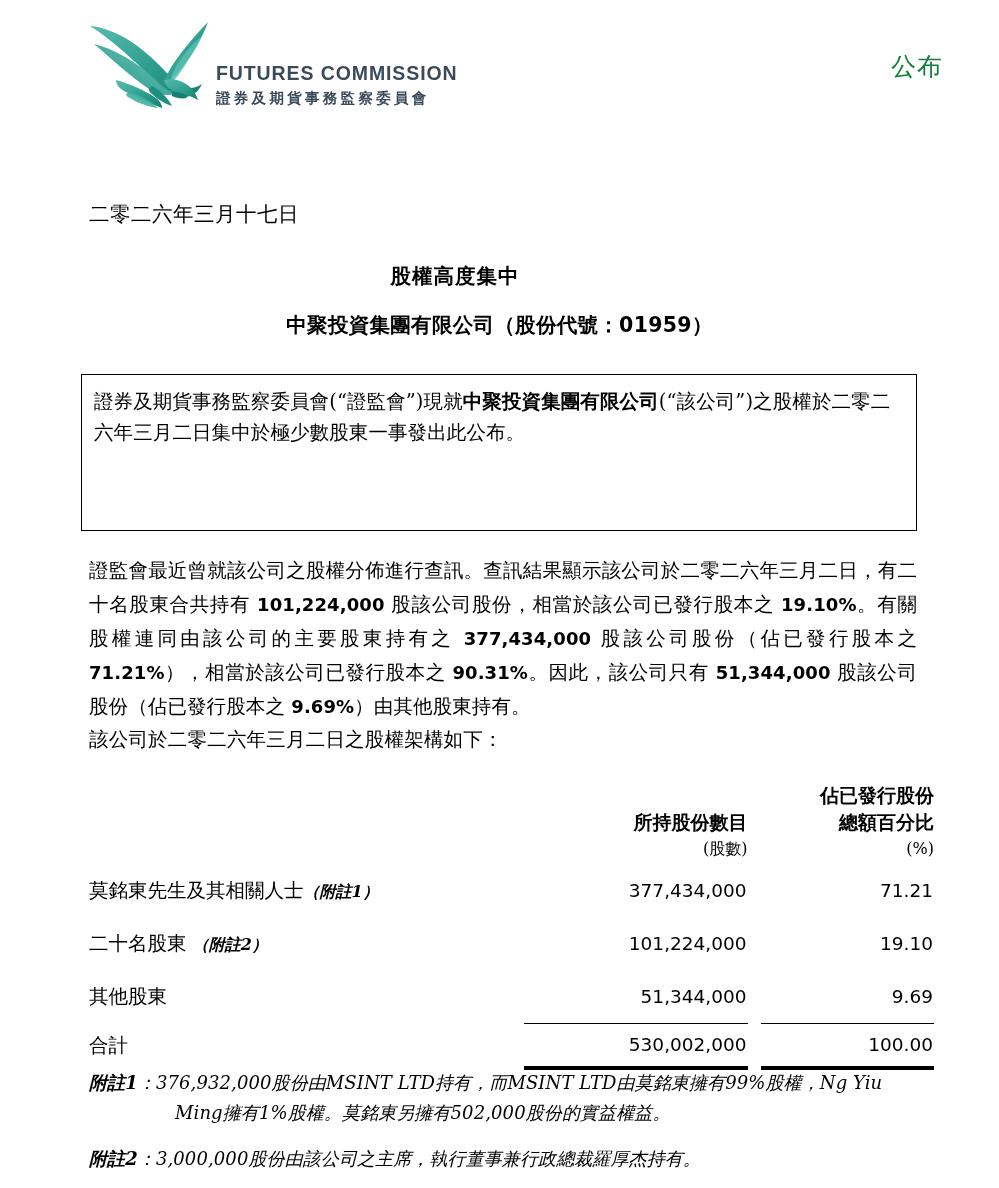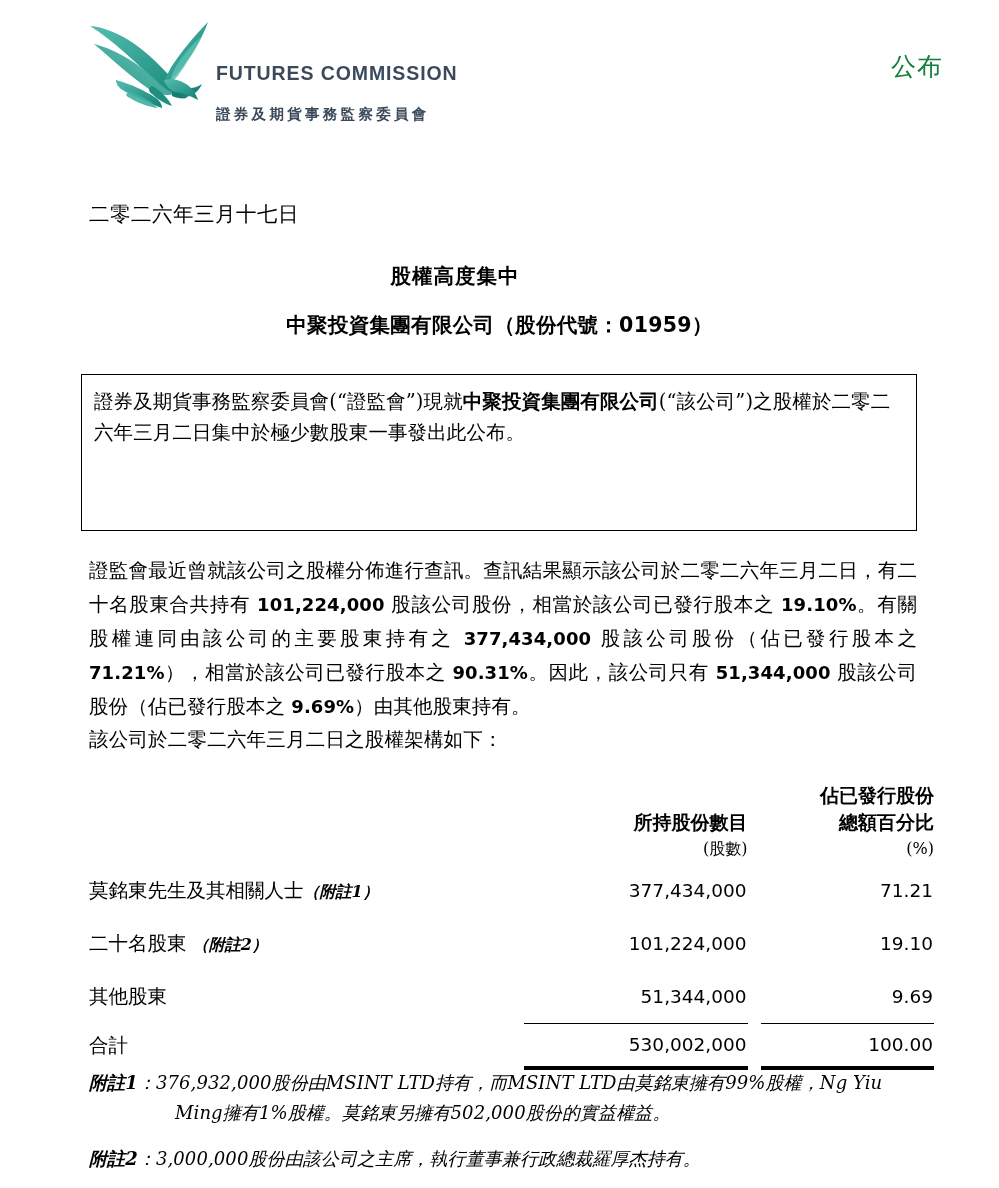--- a/index.html
+++ b/index.html
@@ -52,21 +52,21 @@
     letter-spacing: 0.9px;
     color: #3b4a5a;
     line-height: 1.18;
     white-space: nowrap;
   }
   .logo-cn {
     font-size: 14.5px;
     font-weight: bold;
     letter-spacing: 3.3px;
     color: #3b4a5a;
-    margin-top: 20px;
+    margin-top: 4px;
     white-space: nowrap;
     font-family: "DejaVu Sans", "Liberation Sans", sans-serif;
   }
   .corner-label {
     position: absolute;
     right: 56px;
     top: 30px;
     font-size: 25px;
     color: #15803d;
     letter-spacing: 1px;

